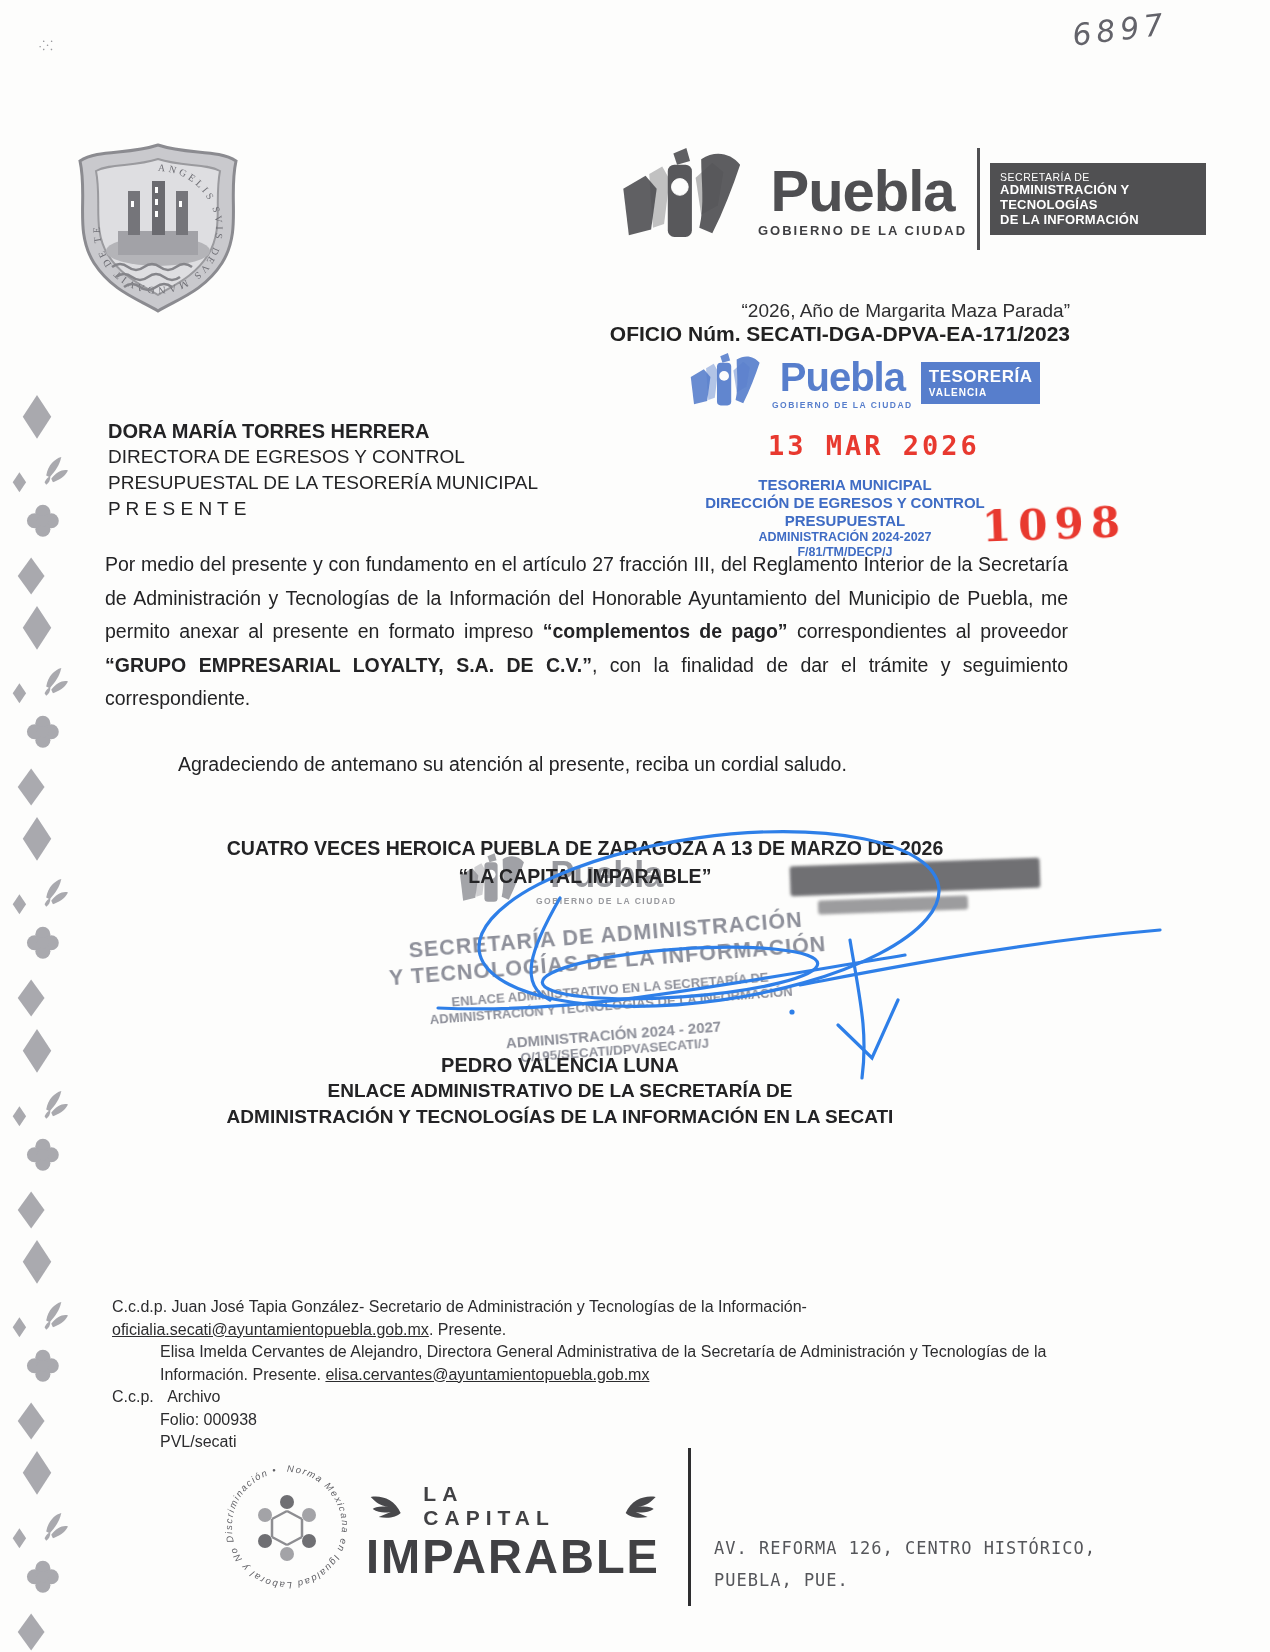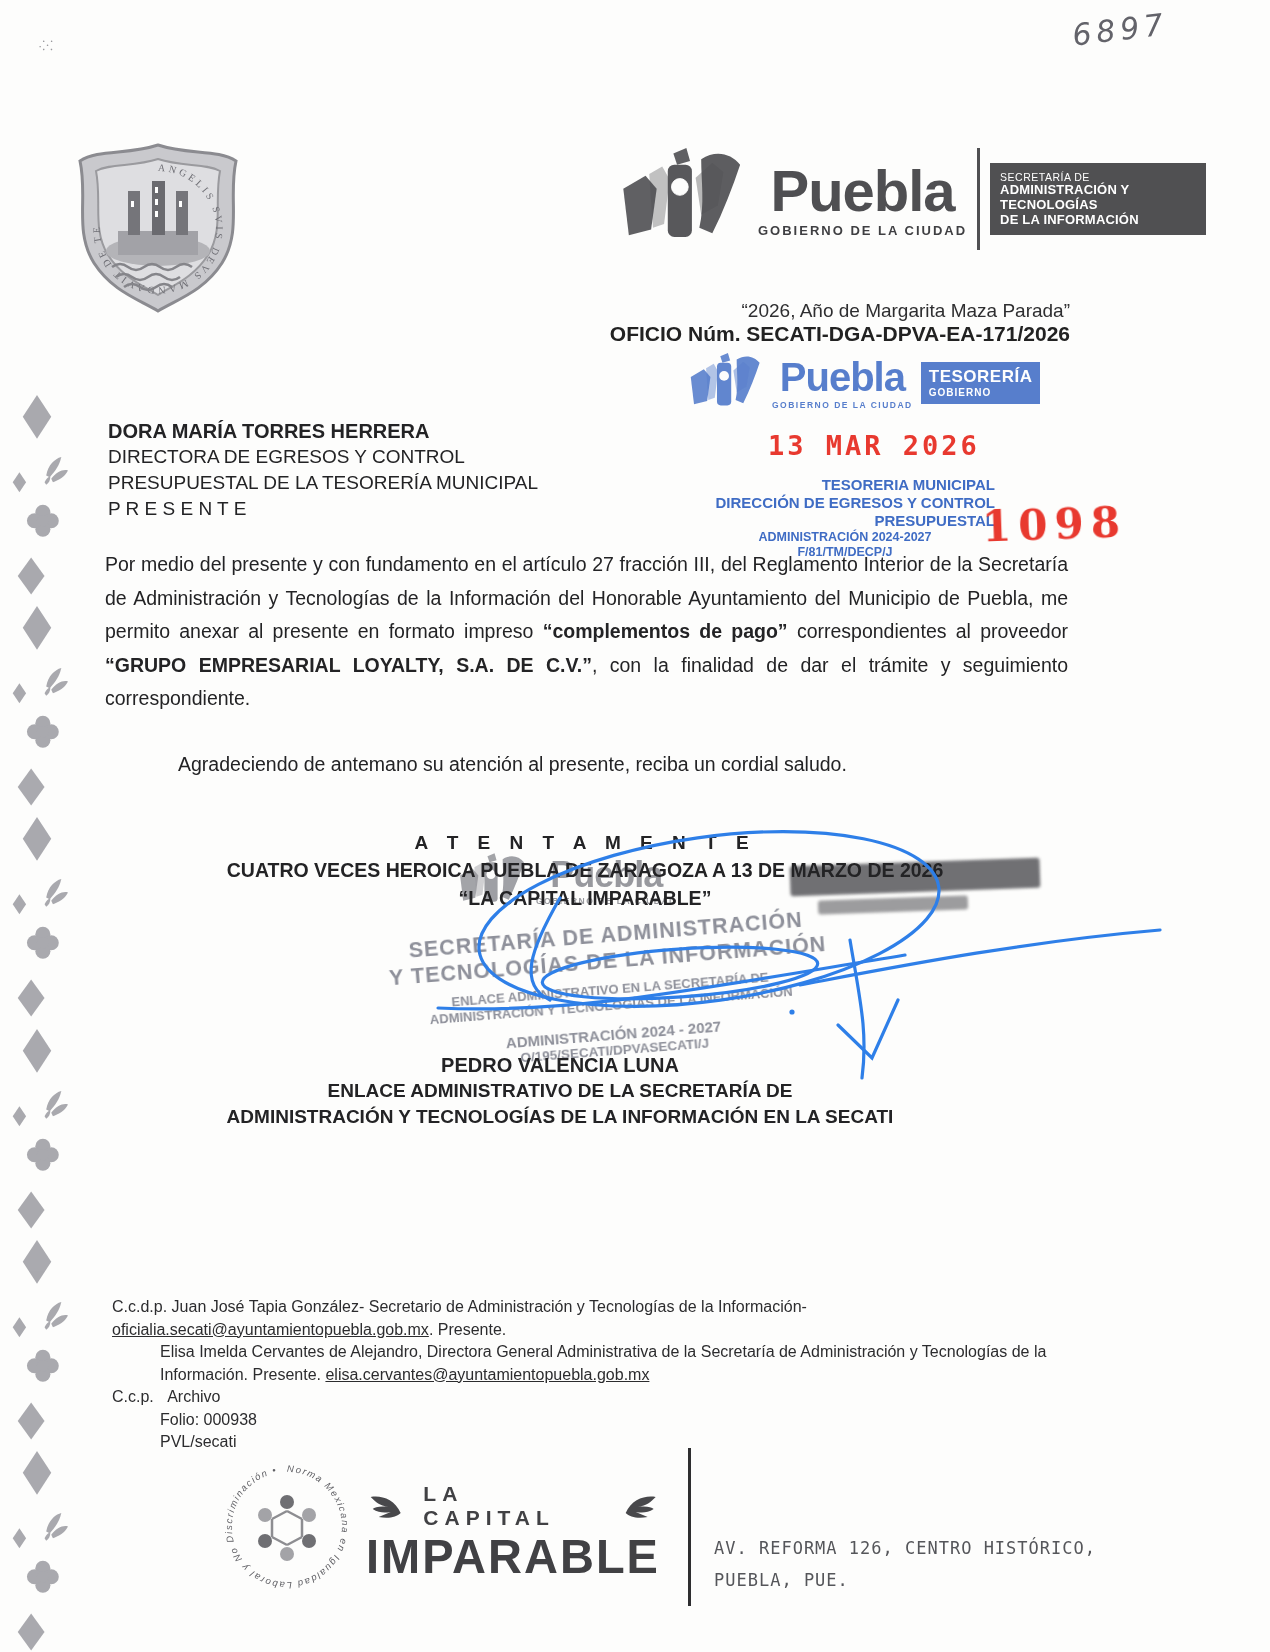--- a/index.html
+++ b/index.html
@@ -46,21 +46,21 @@
   .sg-small{font-size:13px;font-weight:bold;line-height:16px;margin-top:8px;}
   .sg-adm{font-size:15px;font-weight:bold;margin-top:12px;}
   .sg-code{font-size:13.5px;font-weight:bold;}
   .signer{font-weight:bold;font-size:19px;line-height:26px;}
   .signer .name{font-size:20px;}
   .cc{font-size:16px;line-height:22.5px;color:#2c2c2e;}
   .cc a{color:#2c2c2e;}
   .red-date{color:#e8392f;font-family:"DejaVu Sans Mono",monospace;font-weight:bold;
             font-size:27px;letter-spacing:3px;filter:blur(.3px);}
   .dept-stamp{color:#3f6cc4;text-align:center;font-weight:bold;filter:blur(.2px);}
-  .dept-stamp .d1{font-size:15px;line-height:18px;text-align:right;}
+  .dept-stamp .d1{font-size:15px;line-height:18px;}
   .dept-stamp .d2{font-size:12.5px;line-height:15px;}
   .folio-red{color:#e8392f;font-family:"DejaVu Serif",serif;font-weight:bold;
              font-size:42px;letter-spacing:7px;transform:rotate(-2deg);filter:blur(.3px);}
   .hand{font-size:30px;color:#63636a;letter-spacing:5px;transform:rotate(-7deg);
         font-family:"DejaVu Sans",sans-serif;font-style:italic;}
   .smudge{background:#4e4e52;filter:blur(1.6px);opacity:.8;border-radius:3px;}
   .capital-top{display:flex;align-items:center;gap:20px;font-weight:bold;font-size:21px;
                letter-spacing:6px;color:#414144;}
   .capital-main{font-weight:bold;font-size:47px;letter-spacing:2px;color:#414144;
                 transform:scaleY(1.04);margin-top:-2px;}
@@ -245,42 +245,42 @@
     <div class="vbar"></div>
     <div class="brand-box">
       <div class="bb1">SECRETARÍA DE</div>
       <div class="bb2">ADMINISTRACIÓN Y TECNOLOGÍAS</div>
       <div class="bb3">DE LA INFORMACIÓN</div>
     </div>
   </div>
 
   <div class="abs" style="right:200px;top:300px;text-align:right;">
     <div class="legend">“2026, Año de Margarita Maza Parada”</div>
-    <div class="oficio">OFICIO Núm. SECATI-DGA-DPVA-EA-171/2026</div>
+    <div class="oficio">OFICIO Núm. SECATI-DGA-DPVA-EA-171/2023</div>
   </div>
 
   <div class="abs brand bluestamp" style="left:682px;top:352px;gap:8px;">
     <svg class="brand-icons" width="82" height="62" viewBox="0 0 150 110" style="color:#4a74c8;">
       <g fill="currentColor">
         <path d="M16 44 L40 30 L52 44 L46 88 L22 94 Z" opacity=".9"></path>
         <path d="M44 28 L58 20 L66 34 L60 82 L48 86 Z" opacity=".45"></path>
         <rect x="64" y="18" width="26" height="78" rx="7" opacity=".95"></rect>
         <circle cx="77" cy="42" r="9" fill="#fdfdfc"></circle>
         <path d="M70 6 L84 0 L88 14 L74 18 Z" opacity=".9"></path>
         <path d="M94 32 L112 16 L124 26 L118 62 L100 72 Z" opacity=".5"></path>
         <path d="M100 12 C116 2 132 6 142 18 C134 42 124 68 112 92 L98 86 C104 60 100 36 100 12 Z" opacity=".92"></path>
       </g>
     </svg>
     <div class="brand-text">
       <div class="brand-word">Puebla</div>
       <div class="brand-tag">GOBIERNO DE LA CIUDAD</div>
     </div>
     <div class="brand-box">
       <div class="bb1">TESORERÍA</div>
-      <div class="bb2">GOBIERNO</div>
+      <div class="bb2">VALENCIA</div>
     </div>
   </div>
 
   <div class="abs red-date" style="left:768px;top:430px;">13 MAR 2026</div>
 
   <div class="abs dept-stamp" style="left:695px;top:476px;width:300px;">
     <div class="d1">TESORERIA MUNICIPAL</div>
     <div class="d1">DIRECCIÓN DE EGRESOS Y CONTROL</div>
     <div class="d1">PRESUPUESTAL</div>
     <div class="d2">ADMINISTRACIÓN 2024-2027</div>
@@ -313,21 +313,20 @@
     </svg>
     <div class="brand-text">
       <div class="brand-word">Puebla</div>
       <div class="brand-tag">GOBIERNO DE LA CIUDAD</div>
     </div>
   </div>
   <div class="abs smudge" style="left:790px;top:862px;width:250px;height:30px;transform:rotate(-2deg);"></div>
   <div class="abs smudge" style="left:818px;top:898px;width:150px;height:14px;transform:rotate(-2deg);opacity:.55;"></div>
 
   <div class="abs center-blk" style="left:110px;top:832px;width:950px;">
-    <div class="att">A T E N T A M E N T E</div>
     <div class="cityline">CUATRO VECES HEROICA PUEBLA DE ZARAGOZA A 13 DE MARZO DE 2026</div>
     <div class="cityline">“LA CAPITAL IMPARABLE”</div>
   </div>
 
   <div class="abs stamp-gray" style="left:240px;top:922px;width:740px;">
     <div class="sg-big">SECRETARÍA DE ADMINISTRACIÓN</div>
     <div class="sg-big">Y TECNOLOGÍAS DE LA INFORMACIÓN</div>
     <div class="sg-small">ENLACE ADMINISTRATIVO EN LA SECRETARÍA DE</div>
     <div class="sg-small" style="margin-top:0;">ADMINISTRACIÓN Y TECNOLOGÍAS DE LA INFORMACIÓN</div>
     <div class="sg-adm">ADMINISTRACIÓN 2024 - 2027</div>

